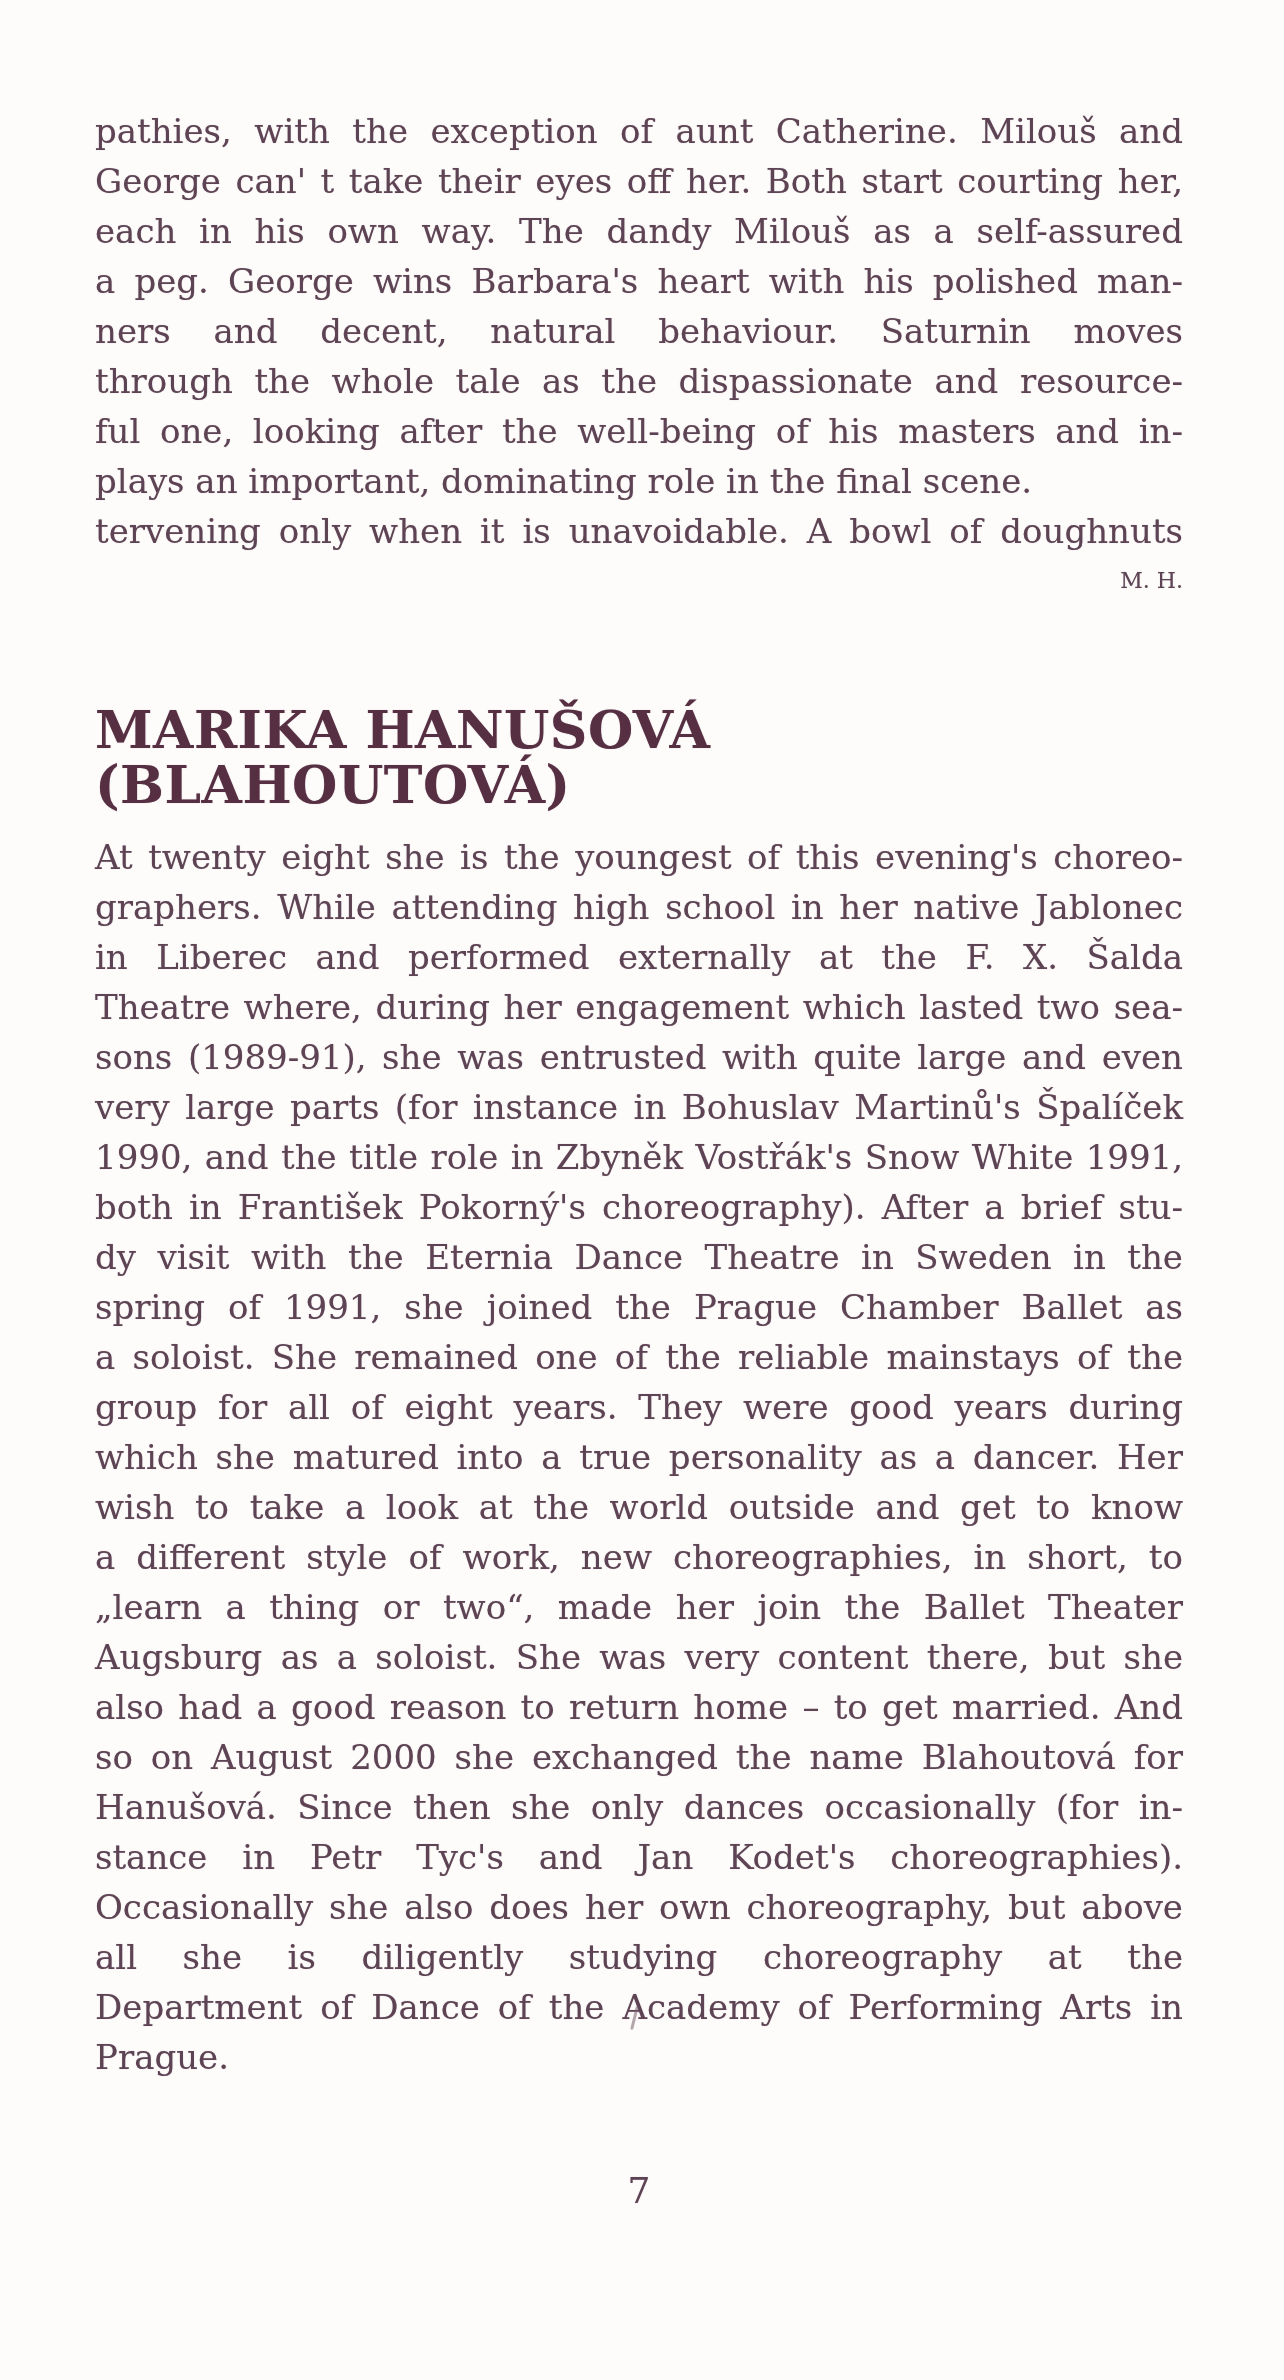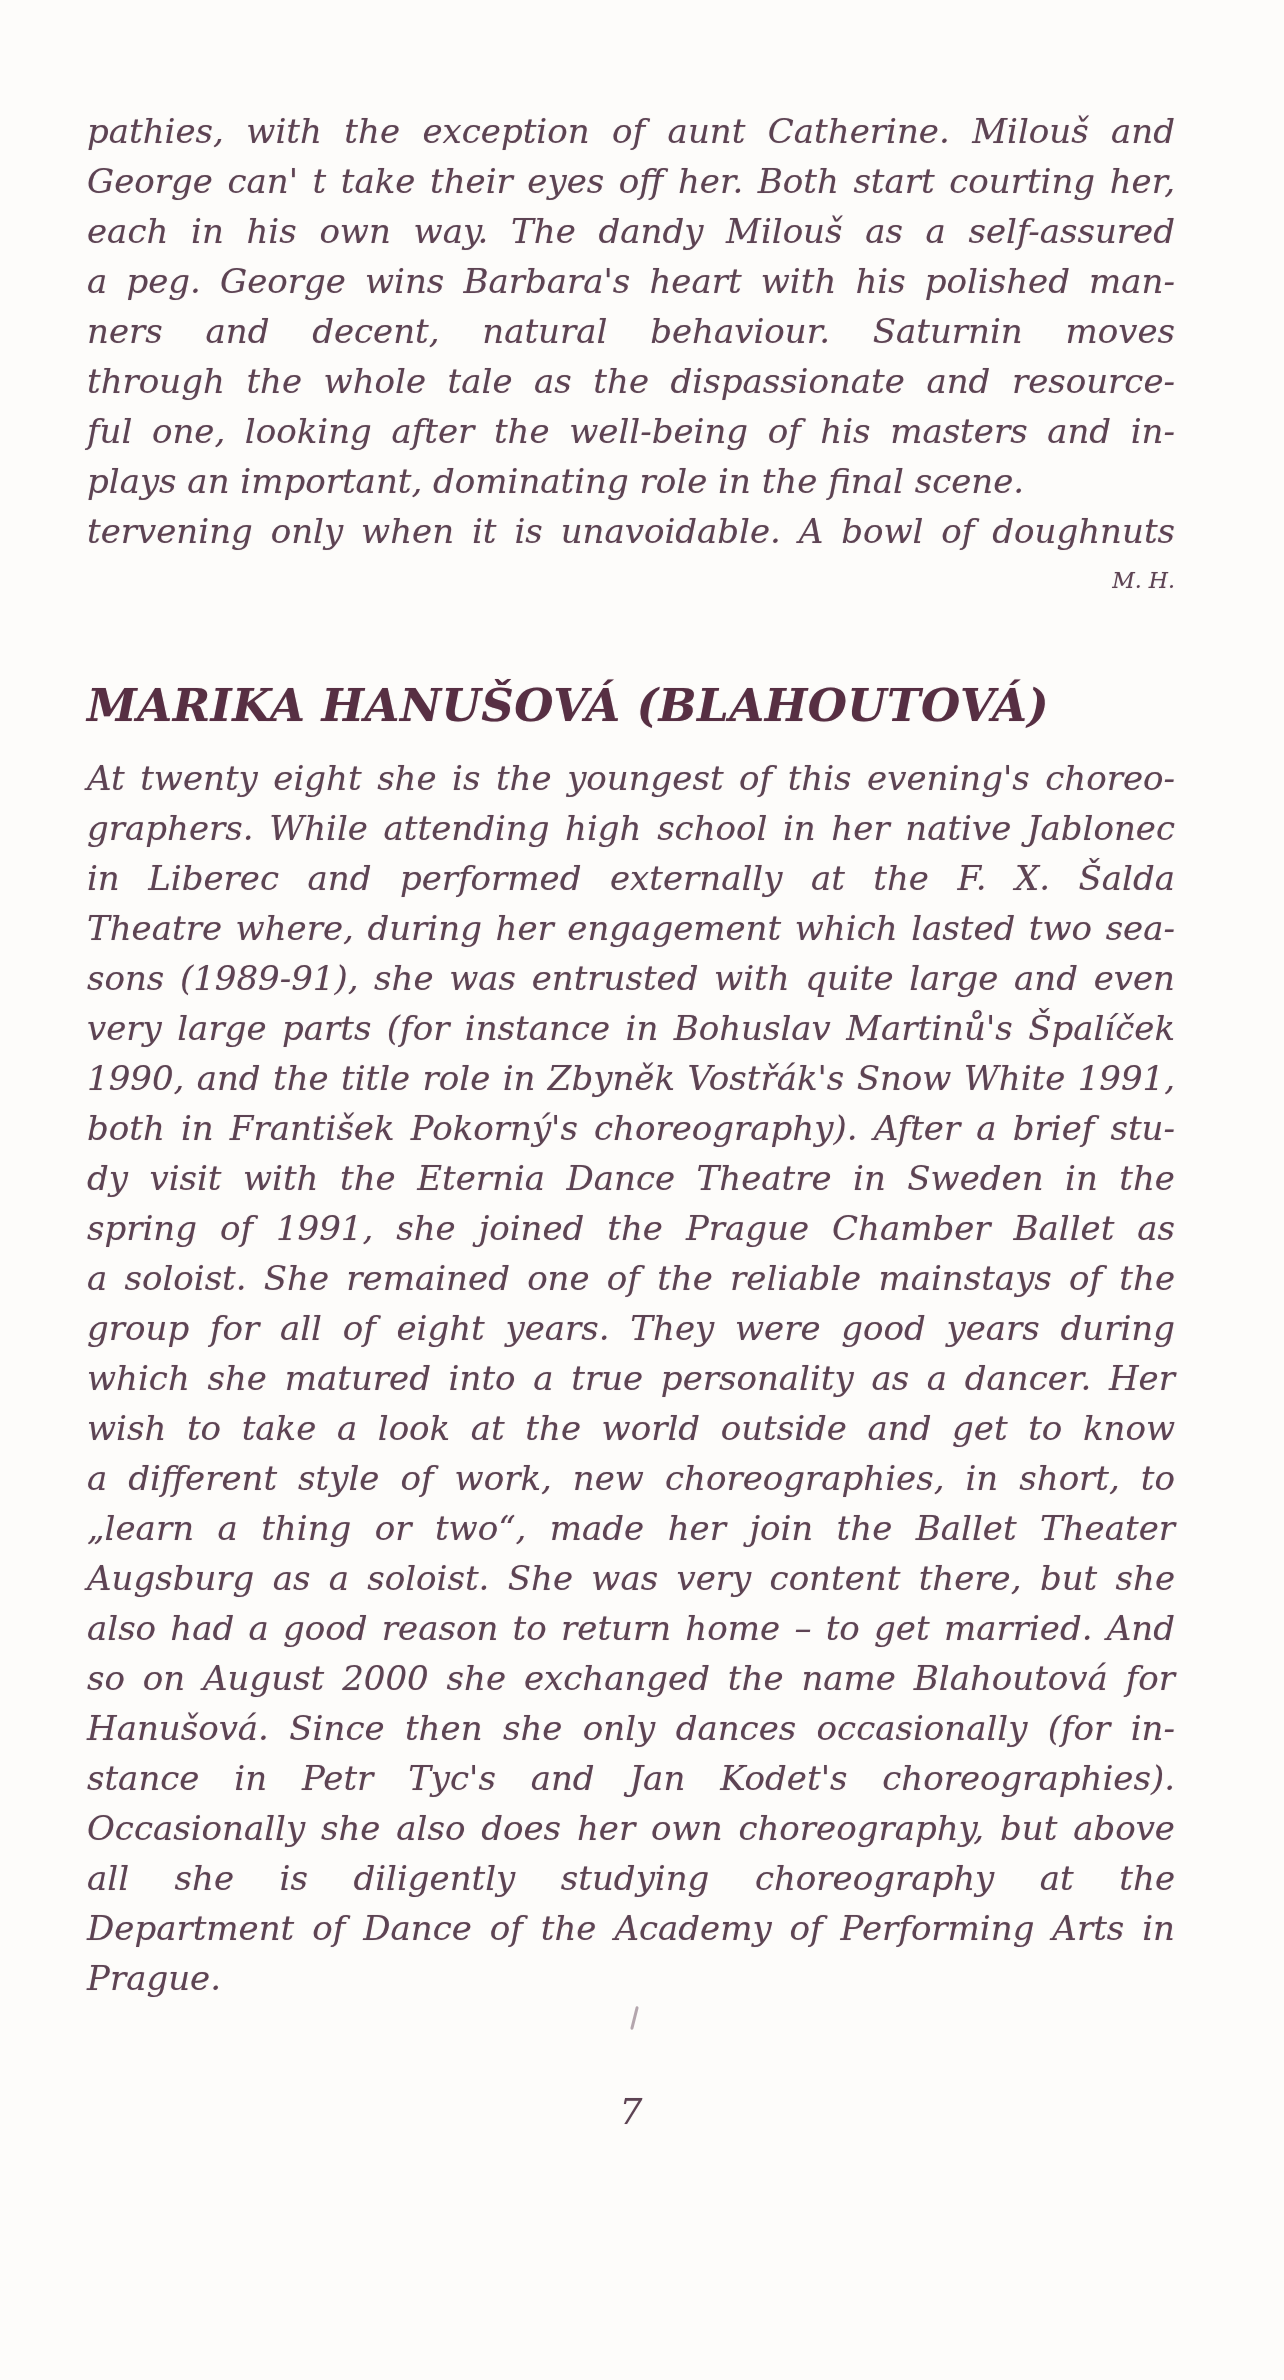--- a/index.html
+++ b/index.html
@@ -11,24 +11,23 @@
     position: relative;
     width: 1284px;
     height: 2380px;
     background: var(--background, #fdfcfa);
     overflow: hidden;
     font-family: "DejaVu Serif", "Liberation Serif", serif;
     color: var(--body-text, #5d4353);
   }
   .text-block {
     position: absolute;
-    left: 87px;
+    left: 95px;
     top: 0;
     width: 1088px;
-    font-style: italic;
   }
   .para {
     margin: 0;
     padding: 0;
   }
   .para-1 { padding-top: 106px; }
   .para-2 { margin-top: 20px; }
   .ln {
     font-size: 34px;
     line-height: 50px;
@@ -42,22 +41,22 @@
     text-align-last: left;
   }
   .signature-line {
     font-size: 22px;
     line-height: 50px;
     text-align: right;
     text-align-last: right;
     text-shadow: 0 0 1px rgba(93, 67, 83, 0.35);
   }
   .section-heading {
-    margin: 72px 0 0 0;
-    font-size: 45px;
+    margin: 96px 0 0 0;
+    font-size: 52px;
     line-height: 55px;
     font-weight: bold;
     letter-spacing: 0.5px;
     color: var(--heading-text, #572f43);
     text-shadow: 0 0 1px rgba(87, 47, 67, 0.4);
   }
   .page-number {
     margin-top: 88px;
     font-size: 36px;
     line-height: 42px;

